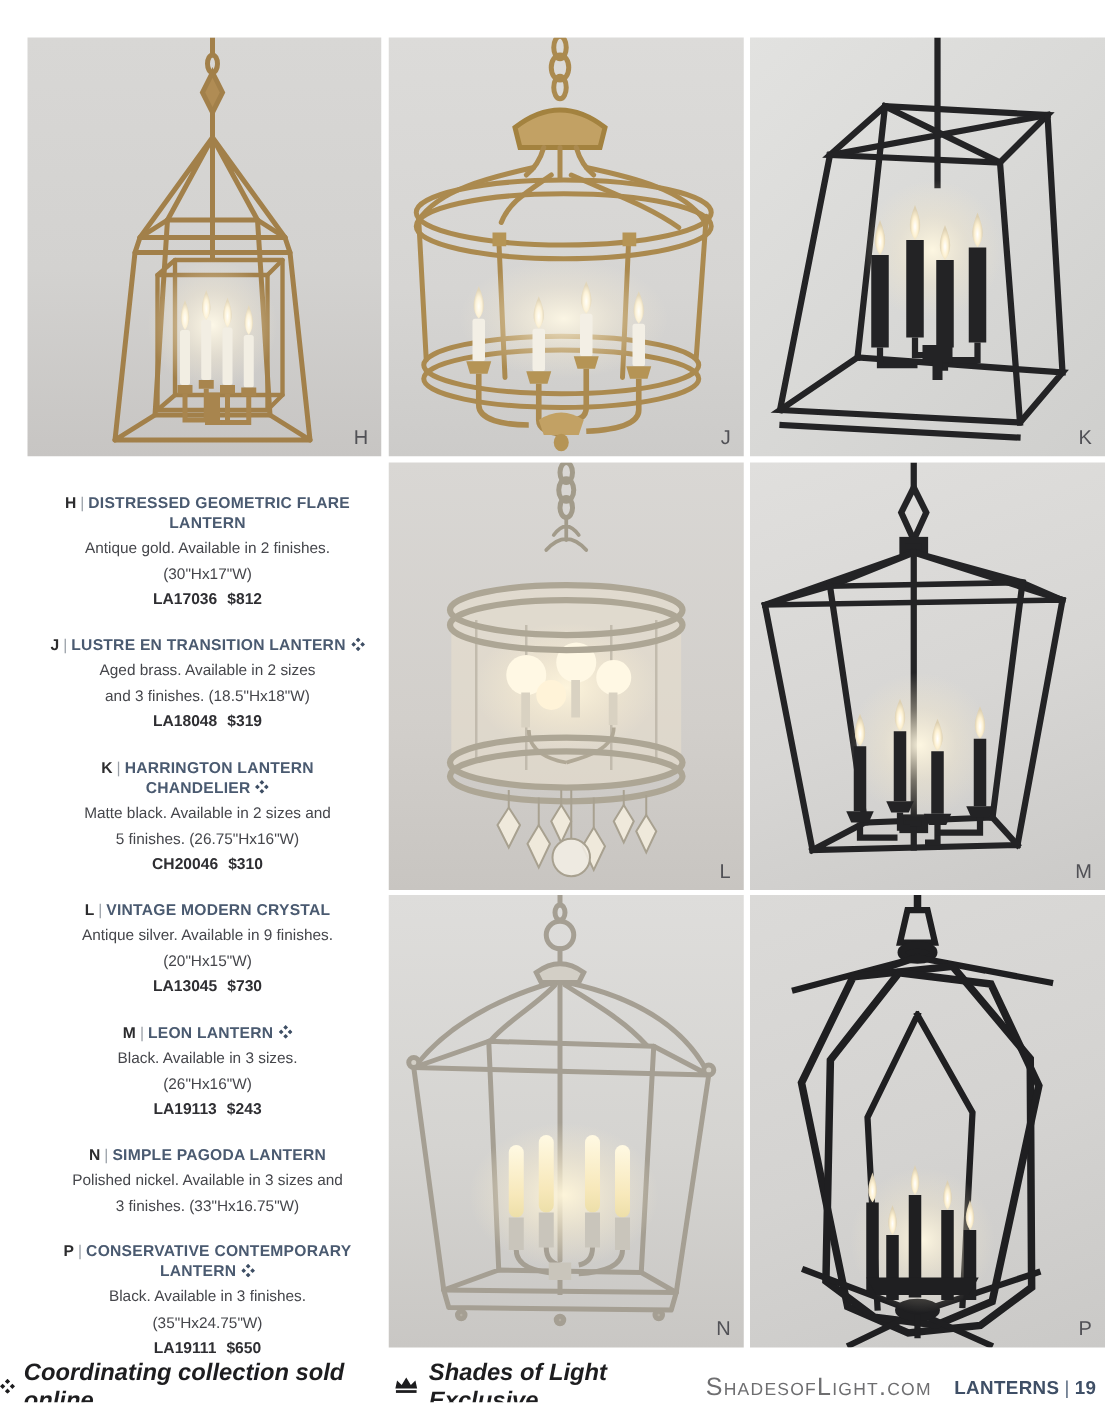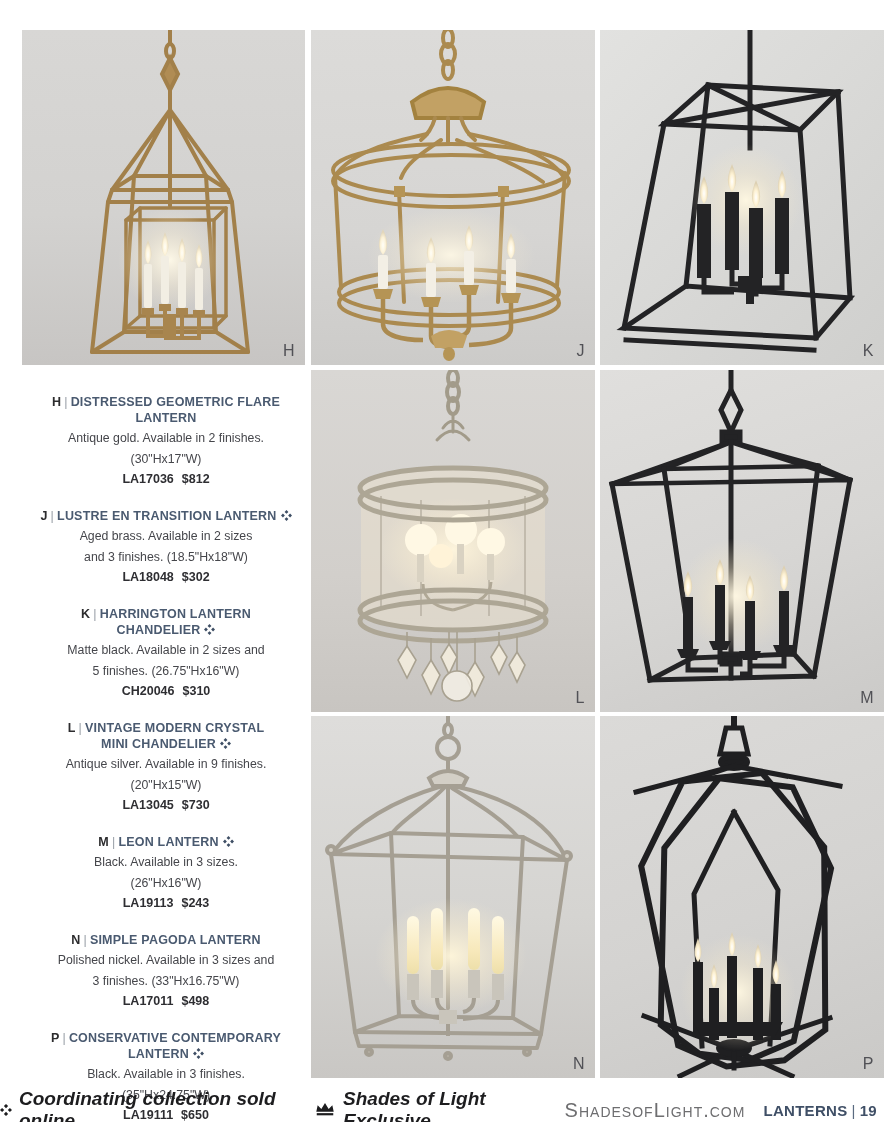--- a/index.html
+++ b/index.html
@@ -483,57 +483,53 @@
       <p class="desc">(30"Hx17"W)</p>
       <p class="skuline"><span>LA17036</span><span class="price">$812</span></p>
     </section>
 
     <section class="listing">
       <div class="t-line"><span class="letter">J</span><span class="pipe">|</span><span>LUSTRE EN TRANSITION LANTERN</span><span class="dmark"><svg width="11" height="11" viewBox="0 0 12 12" fill="#3e4e64">
               <path d="M6 0l2.1 2.1L6 4.2 3.9 2.1zM9.9 3.9L12 6 9.9 8.1 7.8 6zM6 7.8l2.1 2.1L6 12 3.9 9.9zM0 6l2.1-2.1L4.2 6 2.1 8.1z"></path>
             </svg></span></div>
       <p class="desc">Aged brass. Available in 2 sizes</p>
       <p class="desc">and 3 finishes. (18.5"Hx18"W)</p>
-      <p class="skuline"><span>LA18048</span><span class="price">$302</span></p>
+      <p class="skuline"><span>LA18048</span><span class="price">$319</span></p>
     </section>
 
     <section class="listing">
       <div class="t-line"><span class="letter">K</span><span class="pipe">|</span><span>HARRINGTON LANTERN</span></div>
       <div class="t-line"><span>CHANDELIER</span><span class="dmark"><svg width="11" height="11" viewBox="0 0 12 12" fill="#3e4e64">
               <path d="M6 0l2.1 2.1L6 4.2 3.9 2.1zM9.9 3.9L12 6 9.9 8.1 7.8 6zM6 7.8l2.1 2.1L6 12 3.9 9.9zM0 6l2.1-2.1L4.2 6 2.1 8.1z"></path>
             </svg></span></div>
       <p class="desc">Matte black. Available in 2 sizes and</p>
       <p class="desc">5 finishes. (26.75"Hx16"W)</p>
       <p class="skuline"><span>CH20046</span><span class="price">$310</span></p>
     </section>
 
     <section class="listing">
       <div class="t-line"><span class="letter">L</span><span class="pipe">|</span><span>VINTAGE MODERN CRYSTAL</span></div>
-      <div class="t-line"><span>MINI CHANDELIER</span><span class="dmark"><svg width="11" height="11" viewBox="0 0 12 12" fill="#3e4e64">
-              <path d="M6 0l2.1 2.1L6 4.2 3.9 2.1zM9.9 3.9L12 6 9.9 8.1 7.8 6zM6 7.8l2.1 2.1L6 12 3.9 9.9zM0 6l2.1-2.1L4.2 6 2.1 8.1z"></path>
-            </svg></span></div>
       <p class="desc">Antique silver. Available in 9 finishes.</p>
       <p class="desc">(20"Hx15"W)</p>
       <p class="skuline"><span>LA13045</span><span class="price">$730</span></p>
     </section>
 
     <section class="listing">
       <div class="t-line"><span class="letter">M</span><span class="pipe">|</span><span>LEON LANTERN</span><span class="dmark"><svg width="11" height="11" viewBox="0 0 12 12" fill="#3e4e64">
               <path d="M6 0l2.1 2.1L6 4.2 3.9 2.1zM9.9 3.9L12 6 9.9 8.1 7.8 6zM6 7.8l2.1 2.1L6 12 3.9 9.9zM0 6l2.1-2.1L4.2 6 2.1 8.1z"></path>
             </svg></span></div>
       <p class="desc">Black. Available in 3 sizes.</p>
       <p class="desc">(26"Hx16"W)</p>
       <p class="skuline"><span>LA19113</span><span class="price">$243</span></p>
     </section>
 
     <section class="listing">
       <div class="t-line"><span class="letter">N</span><span class="pipe">|</span><span>SIMPLE PAGODA LANTERN</span></div>
       <p class="desc">Polished nickel. Available in 3 sizes and</p>
       <p class="desc">3 finishes. (33"Hx16.75"W)</p>
-      <p class="skuline"><span>LA17011</span><span class="price">$498</span></p>
     </section>
 
     <section class="listing">
       <div class="t-line"><span class="letter">P</span><span class="pipe">|</span><span>CONSERVATIVE CONTEMPORARY</span></div>
       <div class="t-line"><span>LANTERN</span><span class="dmark"><svg width="11" height="11" viewBox="0 0 12 12" fill="#3e4e64">
               <path d="M6 0l2.1 2.1L6 4.2 3.9 2.1zM9.9 3.9L12 6 9.9 8.1 7.8 6zM6 7.8l2.1 2.1L6 12 3.9 9.9zM0 6l2.1-2.1L4.2 6 2.1 8.1z"></path>
             </svg></span></div>
       <p class="desc">Black. Available in 3 finishes.</p>
       <p class="desc">(35"Hx24.75"W)</p>
       <p class="skuline"><span>LA19111</span><span class="price">$650</span></p>

